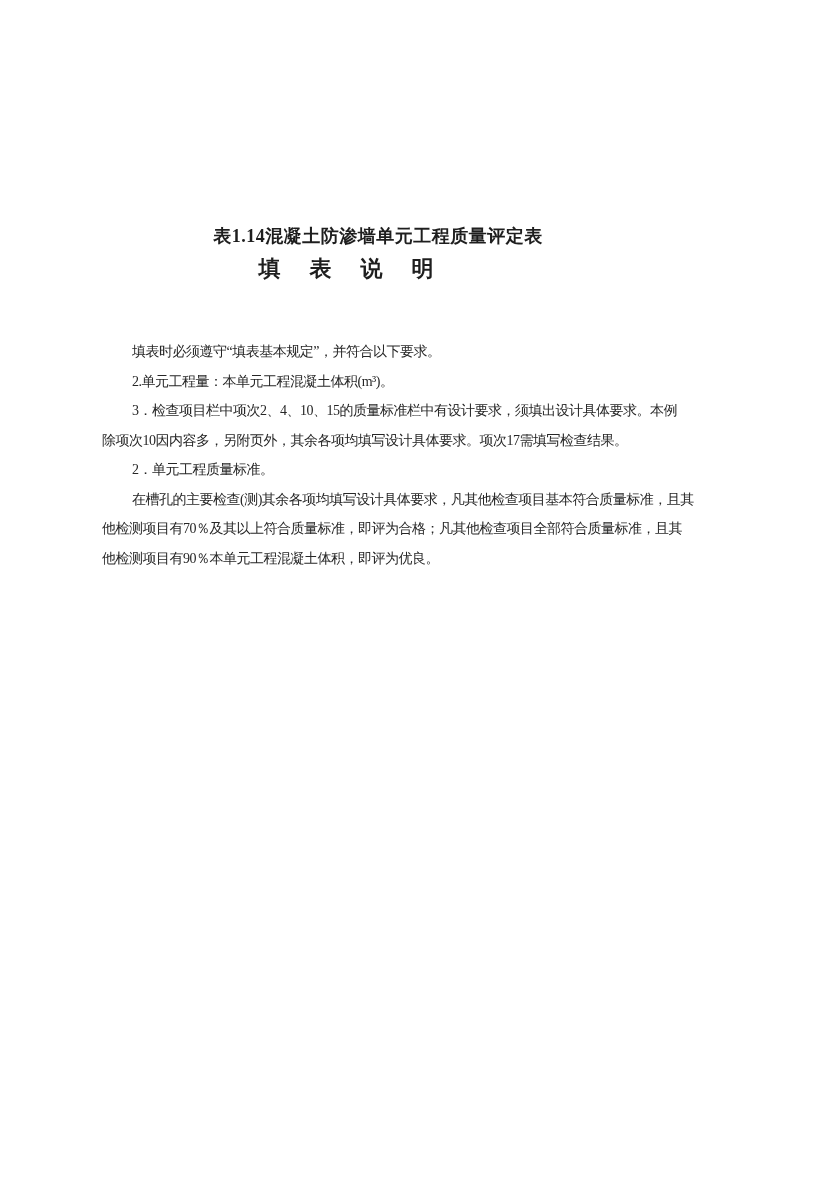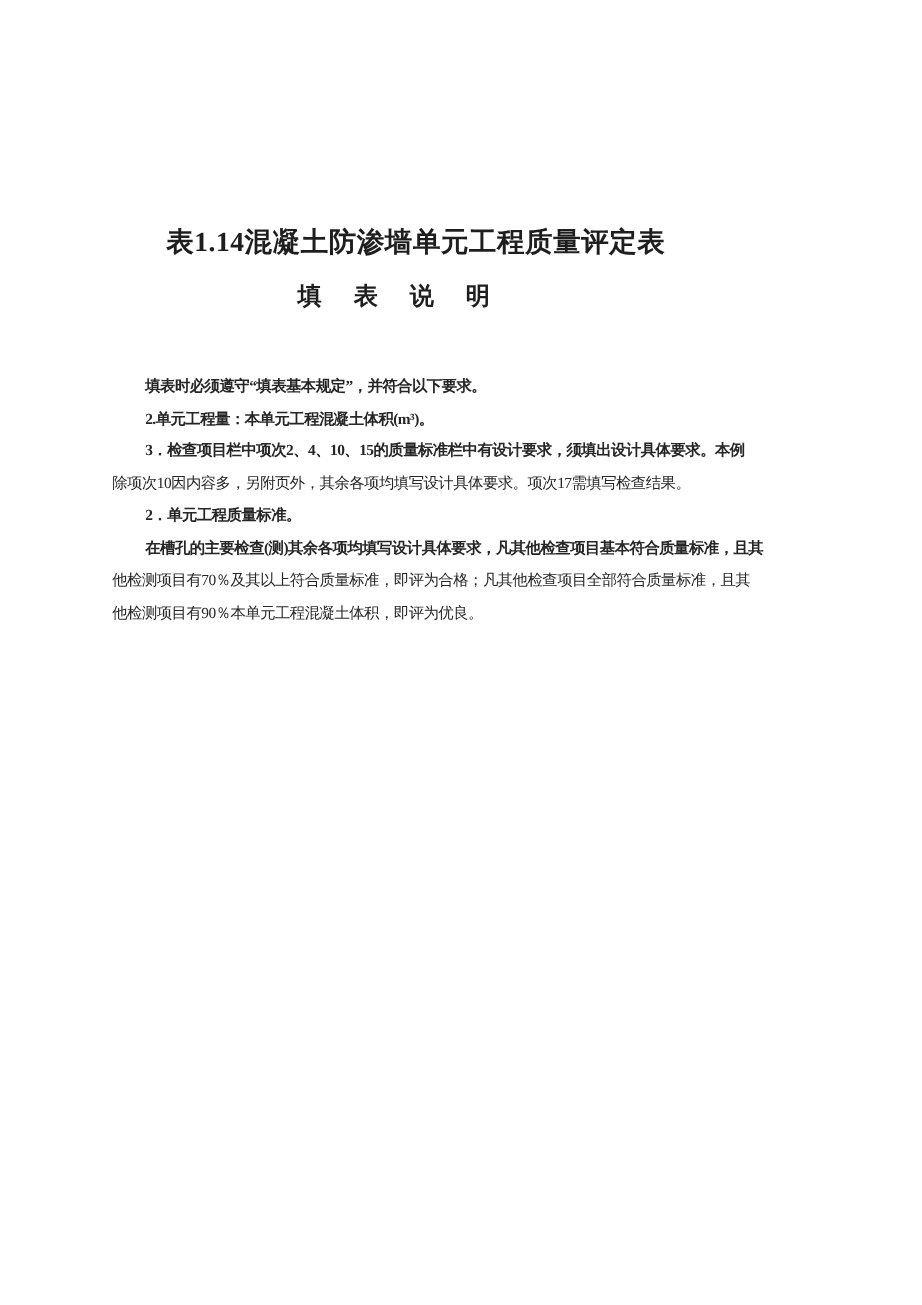--- a/index.html
+++ b/index.html
@@ -10,35 +10,35 @@
   body {
     position: relative;
     width: 838px;
     height: 1186px;
     font-family: "Liberation Serif", serif;
     color: #222222;
     overflow: hidden;
   }
   .doc-title {
     position: absolute;
-    top: 203px;
+    top: 224px;
     left: 0;
     width: 756px;
     margin: 0;
     text-align: center;
-    font-size: 25px;
+    font-size: 18px;
     font-weight: bold;
     letter-spacing: 0.5px;
     color: #1e1e1e;
     white-space: nowrap;
   }
   .doc-subtitle {
     position: absolute;
     top: 254px;
-    left: 12px;
+    left: 0;
     width: 692px;
     margin: 0;
     text-align: center;
     font-size: 22px;
     font-weight: bold;
     letter-spacing: 29px;
     text-indent: 29px; 
     color: #1e1e1e;
     white-space: nowrap;
   }
@@ -50,21 +50,20 @@
     font-size: 14px;
     line-height: 29.5px;
     letter-spacing: -0.5px;
     color: #262626;
   }
   .line {
     white-space: nowrap;
   }
   .line.indent {
     padding-left: 30px;
-    font-weight: bold;
   }
 </style>
 </head>
 <body>
 
 <div class="page">
 
   <h1 class="doc-title">表1.14混凝土防渗墙单元工程质量评定表</h1>
 
   <h2 class="doc-subtitle">填表说明</h2>

